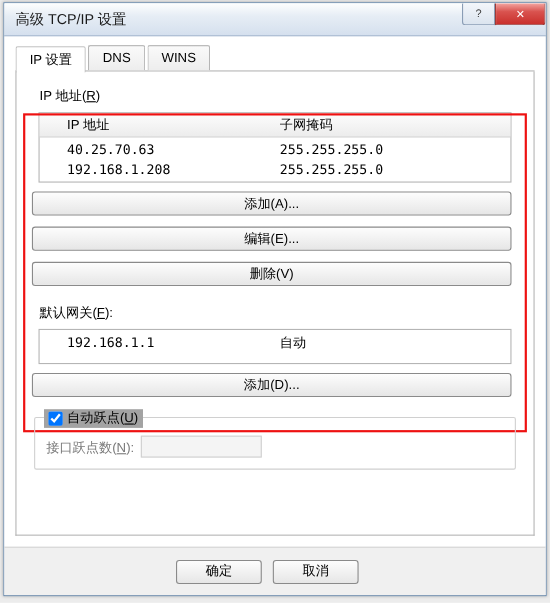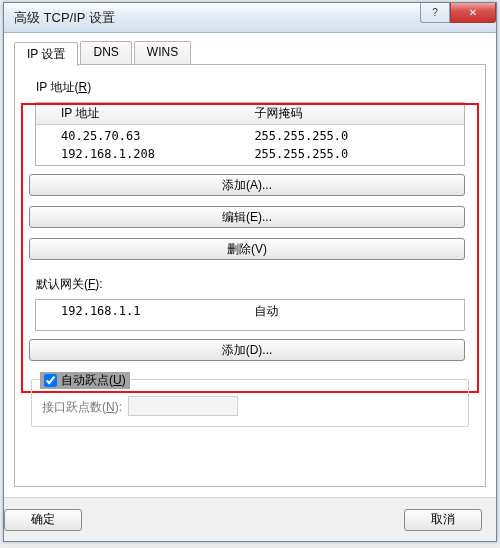--- a/index.html
+++ b/index.html
@@ -144,21 +144,21 @@
   .metric-row { display:flex; align-items:flex-end; gap:6px; margin-top: 4px; color:#7a7a7a;}
   .metric-input {
     width: 110px; height: 20px;
     border: 1px solid #cfcfcf;
     background: #f4f4f4;
   }
   .dialog-buttons {
     height: 44px;
     background: #f0f0f0;
     border-top: 1px solid #d5d5d5;
-    display:flex; align-items:center; justify-content:space-between;
+    display:flex; align-items:center; justify-content:center;
     gap: 10px; padding-right: 14px;
   }
   .dialog-buttons button.std { min-width: 78px; }
   .sec-gap { height: 8px; }
 </style>
 </head>
 <body>
 
 <div class="window">
   <div class="titlebar">

